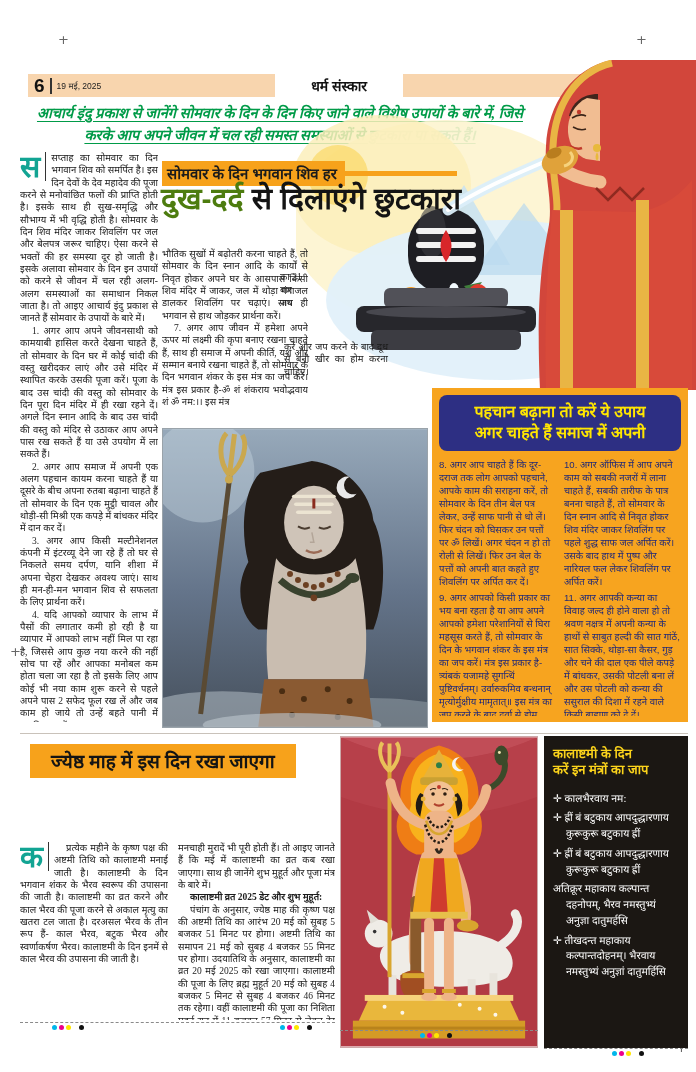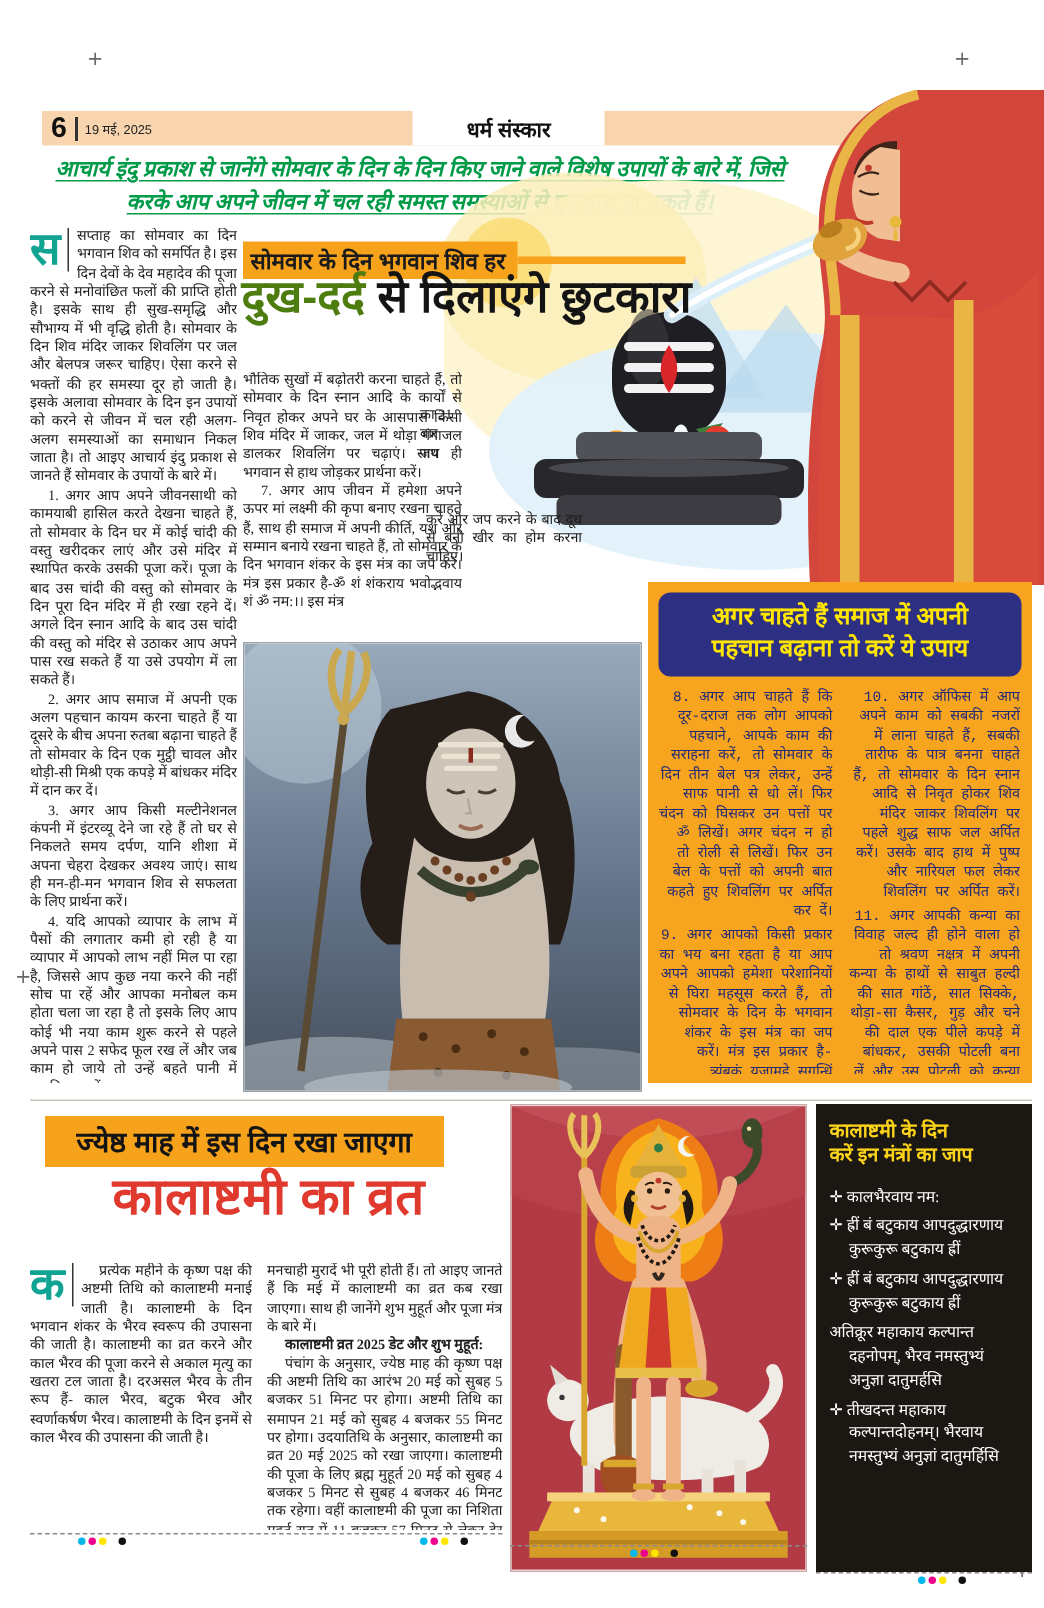--- a/index.html
+++ b/index.html
@@ -40,22 +40,22 @@
            color:#12a493;padding:1px 5px 0 0;margin-right:5px;border-right:1.5px solid #333}
   .col-left{left:20px;top:152px;width:138px;height:570px}
   .col-center{left:162px;top:248px;width:146px;height:177px}
   .wrap-a{left:280px;top:271px;width:26px;font-size:9.5px;line-height:1.35}
   .wrap-b{left:284px;top:341px;width:104px;font-size:9.5px;line-height:1.3;text-align:justify}
   
   .upay{left:432px;top:388px;width:256px;height:334px;background:#f7a41f;padding:7px}
   .upay-head{background:#2d2f83;border-radius:8px;color:#ffe600;text-align:center;font-family:"Liberation Sans",sans-serif;
              font-weight:bold;font-size:16px;line-height:1.3;padding:7px 4px}
   .upay-cols{display:flex;gap:9px;margin-top:7px}
-  .upay-col{width:116px;height:258px;overflow:hidden;color:#232a75;font-family:Liberation Mono, monospace;
-            font-size:9.6px;line-height:1.36;text-align:right;font-weight:500}
+  .upay-col{width:116px;height:258px;overflow:hidden;color:#232a75;font-family:Liberation Sans, sans-serif;
+            font-size:9.6px;line-height:1.36;text-align:left;font-weight:500}
   .upay-col p+p{margin-top:3px}
   
   .scene{left:296px;top:60px;width:400px;height:332px}
   .shiva-photo{left:162px;top:428px;width:266px;height:300px;border:1px solid #9aa3aa}
   .bhairav{left:340px;top:736px;width:198px;height:312px;border:1px solid #caa}
   
   .kicker2{left:30px;top:744px;background:#f7a21b;color:#141414;font-family:"Liberation Sans",sans-serif;
            font-weight:bold;font-size:19px;padding:4px 21px;white-space:nowrap}
   .headline2{left:20px;top:781px;width:318px;text-align:center;color:#e03a2f;font-family:"Liberation Sans",sans-serif;
              font-weight:bold;font-size:34px;line-height:1}
@@ -237,38 +237,37 @@
         <circle cx="166" cy="262" r="3"></circle>
         <circle cx="188" cy="274" r="3"></circle>
         <circle cx="130" cy="288" r="3"></circle>
         <circle cx="176" cy="290" r="3"></circle>
       </g>
     <ellipse cx="130" cy="298" rx="90" ry="12" fill="#b9c2c9" opacity="0.65"></ellipse>
   </svg>
 
   <div class="abs upay">
     <div class="upay-head">
+      <div>पहचान बढ़ाना तो करें ये उपाय</div>
       <div>अगर चाहते हैं समाज में अपनी</div>
-      <div>पहचान बढ़ाना तो करें ये उपाय</div>
     </div>
     <div class="upay-cols">
       <div class="upay-col">
         <p>8. अगर आप चाहते हैं कि दूर-दराज तक लोग आपको पहचाने, आपके काम की सराहना करें, तो सोमवार के दिन तीन बेल पत्र लेकर, उन्हें साफ पानी से धो लें। फिर चंदन को घिसकर उन पत्तों पर ॐ लिखें। अगर चंदन न हो तो रोली से लिखें। फिर उन बेल के पत्तों को अपनी बात कहते हुए शिवलिंग पर अर्पित कर दें।</p>
         <p>9. अगर आपको किसी प्रकार का भय बना रहता है या आप अपने आपको हमेशा परेशानियों से घिरा महसूस करते हैं, तो सोमवार के दिन के भगवान शंकर के इस मंत्र का जप करें। मंत्र इस प्रकार है- त्र्यंबकं यजामहे सुगन्धिं पुष्टिवर्धनम्। उर्वारुकमिव बन्धनान् मृत्योर्मुक्षीय मामृतात्॥ इस मंत्र का जप करने के बाद दूर्वा से होम करना चाहिए।</p>
       </div>
       <div class="upay-col">
         <p>10. अगर ऑफिस में आप अपने काम को सबकी नजरों में लाना चाहते हैं, सबकी तारीफ के पात्र बनना चाहते हैं, तो सोमवार के दिन स्नान आदि से निवृत होकर शिव मंदिर जाकर शिवलिंग पर पहले शुद्ध साफ जल अर्पित करें। उसके बाद हाथ में पुष्प और नारियल फल लेकर शिवलिंग पर अर्पित करें।</p>
         <p>11. अगर आपकी कन्या का विवाह जल्द ही होने वाला हो तो श्रवण नक्षत्र में अपनी कन्या के हाथों से साबुत हल्दी की सात गांठें, सात सिक्के, थोड़ा-सा कैसर, गुड़ और चने की दाल एक पीले कपड़े में बांधकर, उसकी पोटली बना लें और उस पोटली को कन्या की ससुराल की दिशा में रहने वाले किसी ब्राह्मण को दे दें।</p>
       </div>
     </div>
   </div>
 
   <div class="rule" style="left:20px;top:733px;width:668px"></div>
   <div class="abs kicker2">ज्येष्ठ माह में इस दिन रखा जाएगा</div>
-  <h2 class="abs headline2">कालाष्टमी का व्रत</h2>
 
   <div class="abs bodycol kcol1">
     <span class="dropcap">क</span>
     <p>प्रत्येक महीने के कृष्ण पक्ष की अष्टमी तिथि को कालाष्टमी मनाई जाती है। कालाष्टमी के दिन भगवान शंकर के भैरव स्वरूप की उपासना की जाती है। कालाष्टमी का व्रत करने और काल भैरव की पूजा करने से अकाल मृत्यु का खतरा टल जाता है। दरअसल भैरव के तीन रूप हैं- काल भैरव, बटुक भैरव और स्वर्णाकर्षण भैरव। कालाष्टमी के दिन इनमें से काल भैरव की उपासना की जाती है।</p>
 
   </div>
   <div class="abs bodycol kcol2">
     <p class="first">मनचाही मुरादें भी पूरी होती हैं। तो आइए जानते हैं कि मई में कालाष्टमी का व्रत कब रखा जाएगा। साथ ही जानेंगे शुभ मुहूर्त और पूजा मंत्र के बारे में।</p>
     <p class="subhead">कालाष्टमी व्रत 2025 डेट और शुभ मुहूर्त:</p>
     <p>पंचांग के अनुसार, ज्येष्ठ माह की कृष्ण पक्ष की अष्टमी तिथि का आरंभ 20 मई को सुबह 5 बजकर 51 मिनट पर होगा। अष्टमी तिथि का समापन 21 मई को सुबह 4 बजकर 55 मिनट पर होगा। उदयातिथि के अनुसार, कालाष्टमी का व्रत 20 मई 2025 को रखा जाएगा। कालाष्टमी की पूजा के लिए ब्रह्म मुहूर्त 20 मई को सुबह 4 बजकर 5 मिनट से सुबह 4 बजकर 46 मिनट तक रहेगा। वहीं कालाष्टमी की पूजा का निशिता मुहूर्त रात में 11 बजकर 57 मिनट से लेकर देर रात 12 बजकर 38 मिनट तक रहेगा। अभिजीत मुहूर्त 11 बजकर 50 मिनट से दोपहर 12 बजकर 45 मिनट तक रहेगा।</p>

